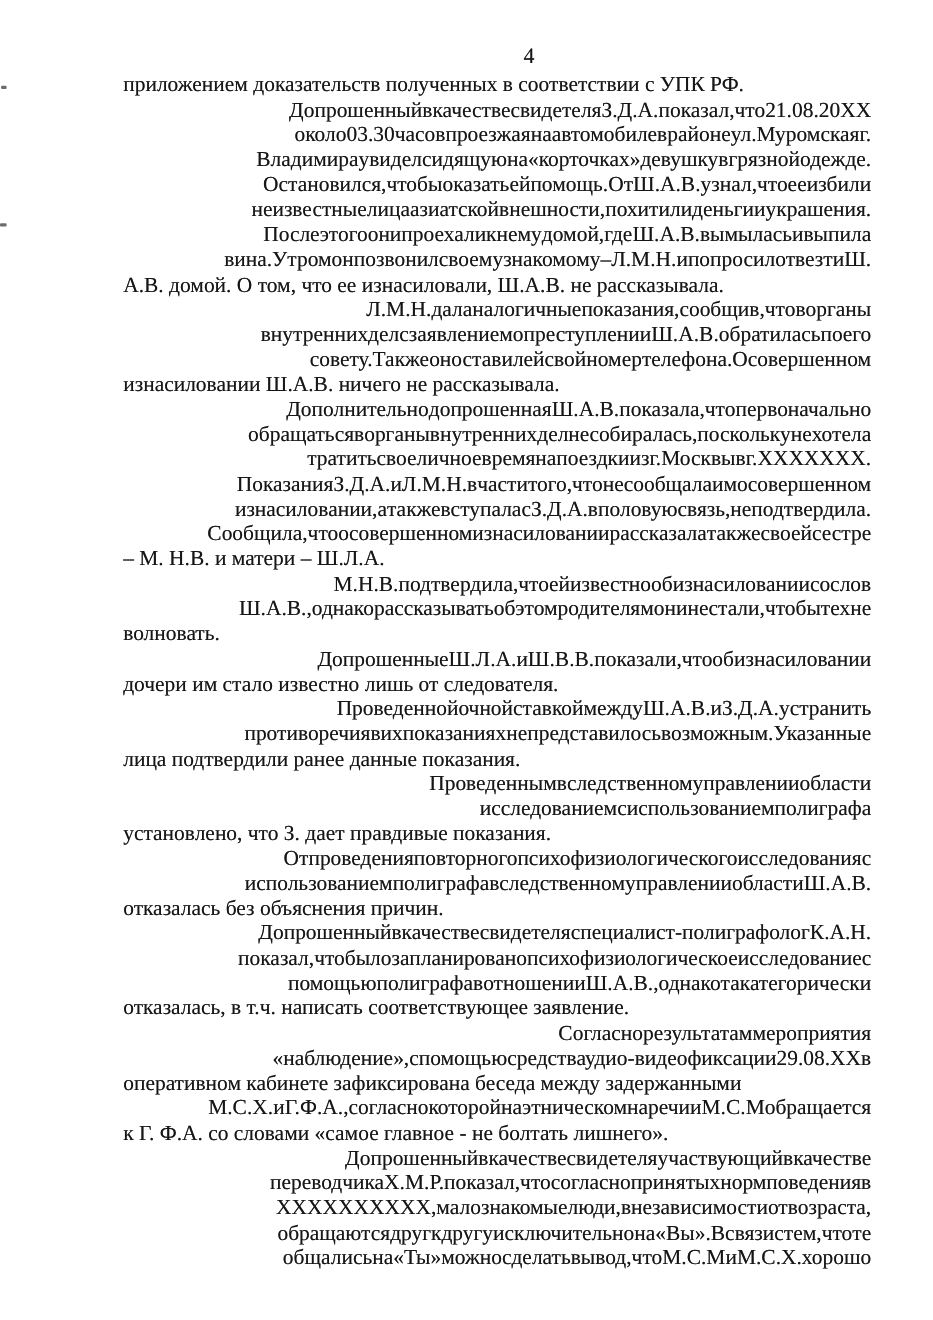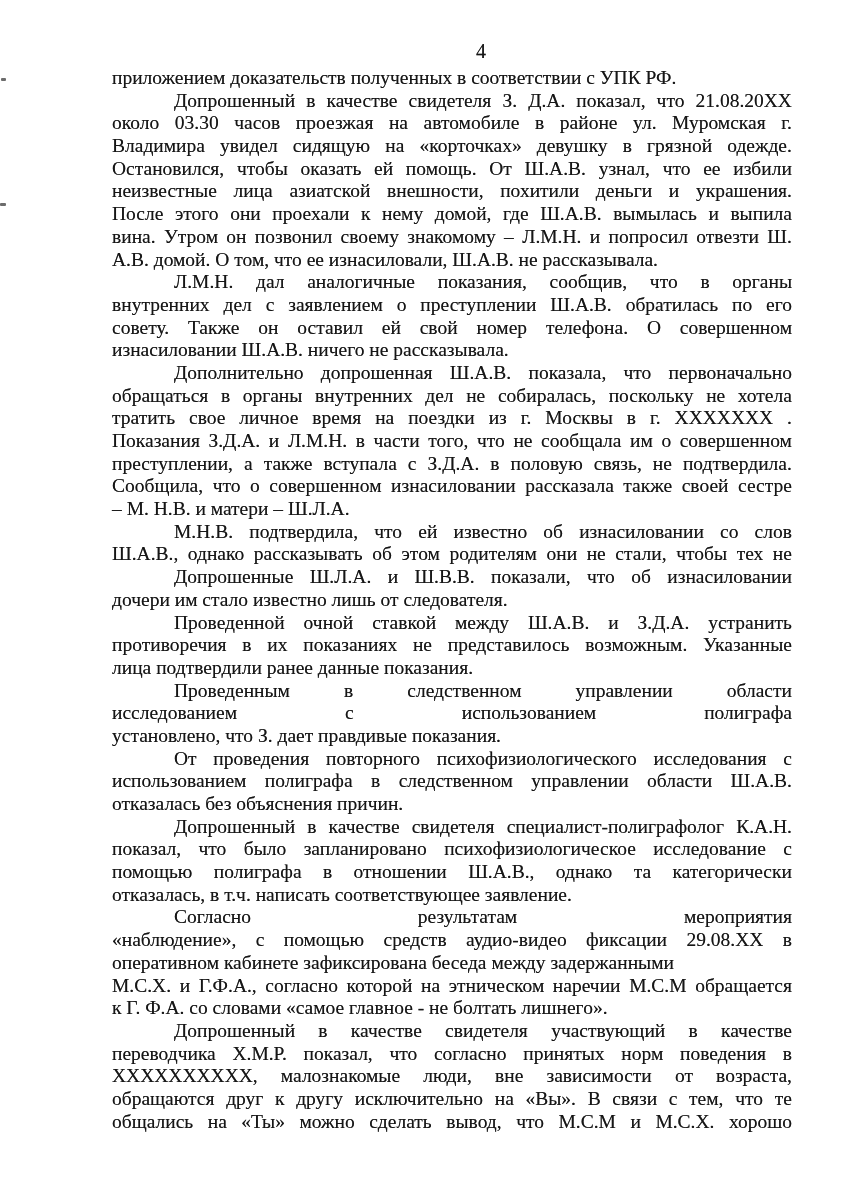--- a/index.html
+++ b/index.html
@@ -17,21 +17,21 @@
   .pagenum span{margin-left:58px;}
   .doc{
     position:absolute;left:112px;top:67px;width:680px;
     text-shadow:0 0 0.5px rgba(0,0,0,0.55);
   }
   .para{margin:0;}
   .line{
     height:22.7px;line-height:22.7px;font-size:19.5px;
     white-space:nowrap;
   }
-  .line.j{display:flex;justify-content:space-between;white-space:normal;}
+  .line.j{display:flex;justify-content:flex-end;white-space:normal;}
   .line.indent{padding-left:62px;}
   .speck{position:absolute;background:#2e2e2e;opacity:.7;border-radius:1px;}
 </style>
 </head>
 <body>
 
 <div class="page">
   <div class="speck" style="left:1px;top:78px;width:5px;height:3px;"></div>
   <div class="speck" style="left:0;top:203px;width:6px;height:3px;"></div>
   <div class="pagenum"><span>4</span></div>
@@ -210,21 +210,21 @@
           <span>части</span>
           <span>того,</span>
           <span>что</span>
           <span>не</span>
           <span>сообщала</span>
           <span>им</span>
           <span>о</span>
           <span>совершенном</span>
         </div>
         <div class="line j">
-          <span>преступлении,</span>
+          <span>изнасиловании,</span>
           <span>а</span>
           <span>также</span>
           <span>вступала</span>
           <span>с</span>
           <span>З.Д.А.</span>
           <span>в</span>
           <span>половую</span>
           <span>связь,</span>
           <span>не</span>
           <span>подтвердила.</span>
@@ -261,20 +261,21 @@
           <span>об</span>
           <span>этом</span>
           <span>родителям</span>
           <span>они</span>
           <span>не</span>
           <span>стали,</span>
           <span>чтобы</span>
           <span>тех</span>
           <span>не</span>
         </div>
+        <div class="line">волновать.</div>
       </div>
       <div class="para">
         <div class="line j indent">
           <span>Допрошенные</span>
           <span>Ш.Л.А.</span>
           <span>и</span>
           <span>Ш.В.В.</span>
           <span>показали,</span>
           <span>что</span>
           <span>об</span>

